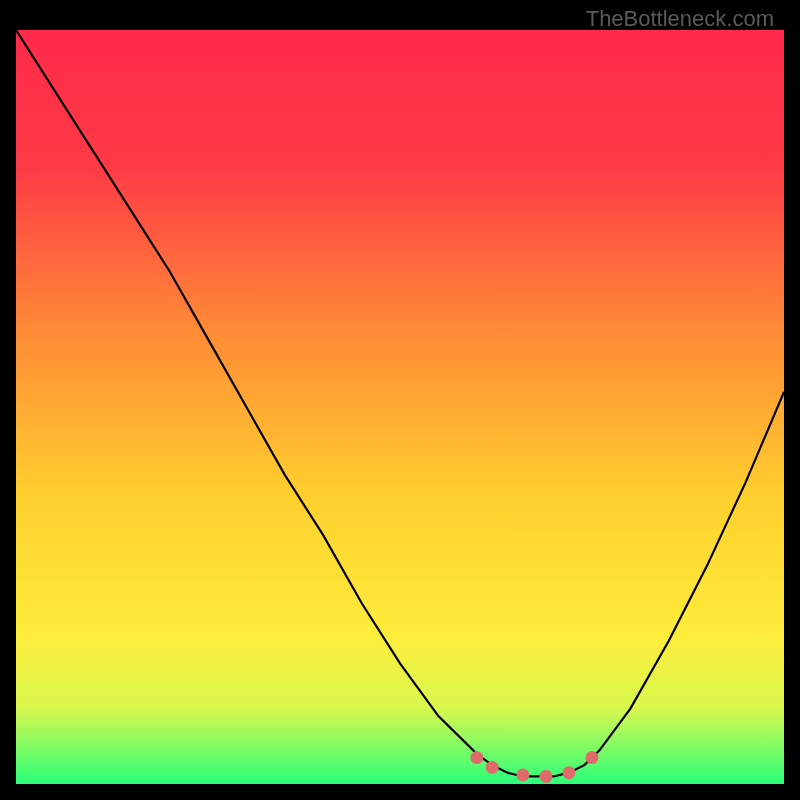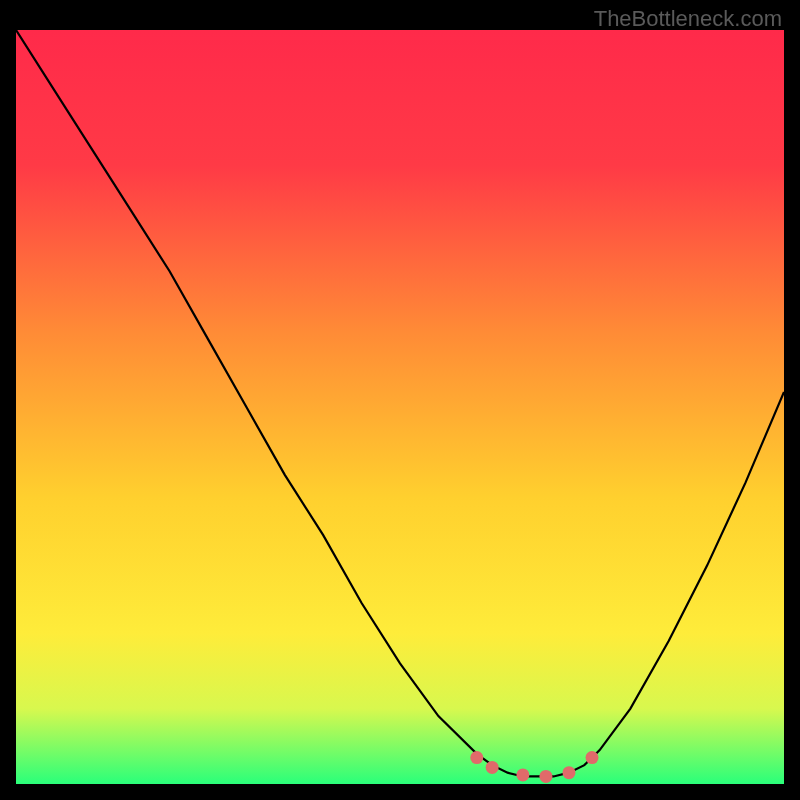--- a/index.html
+++ b/index.html
@@ -1,18 +1,18 @@
 <!DOCTYPE html>
 <html><head>
 <meta charset="utf-8">
 <style>
   * { margin: 0; padding: 0; box-sizing: border-box; }
   body { width: 800px; height: 800px; background: #000; position: relative; font-family: Arial, sans-serif; }
   .container { width: 800px; height: 800px; position: relative; background: #000; }
-  .watermark { position: absolute; top: 6px; right: 18px; color: #5a5a5a; font-size: 22px; font-weight: 500; z-index: 10; }
+  .watermark { position: absolute; top: 6px; right: 26px; color: #5a5a5a; font-size: 22px; font-weight: 500; z-index: 10; }
   .plot-area { position: absolute; left: 16px; top: 30px; width: 768px; height: 754px; }
 </style>
 </head>
 <body>
 
 <div class="container">
   <div class="watermark">TheBottleneck.com</div>
   <svg class="plot-area" viewBox="0 0 768 754" preserveAspectRatio="none">
     <defs>
       <linearGradient id="bg-grad" x1="0" y1="0" x2="0" y2="1">

